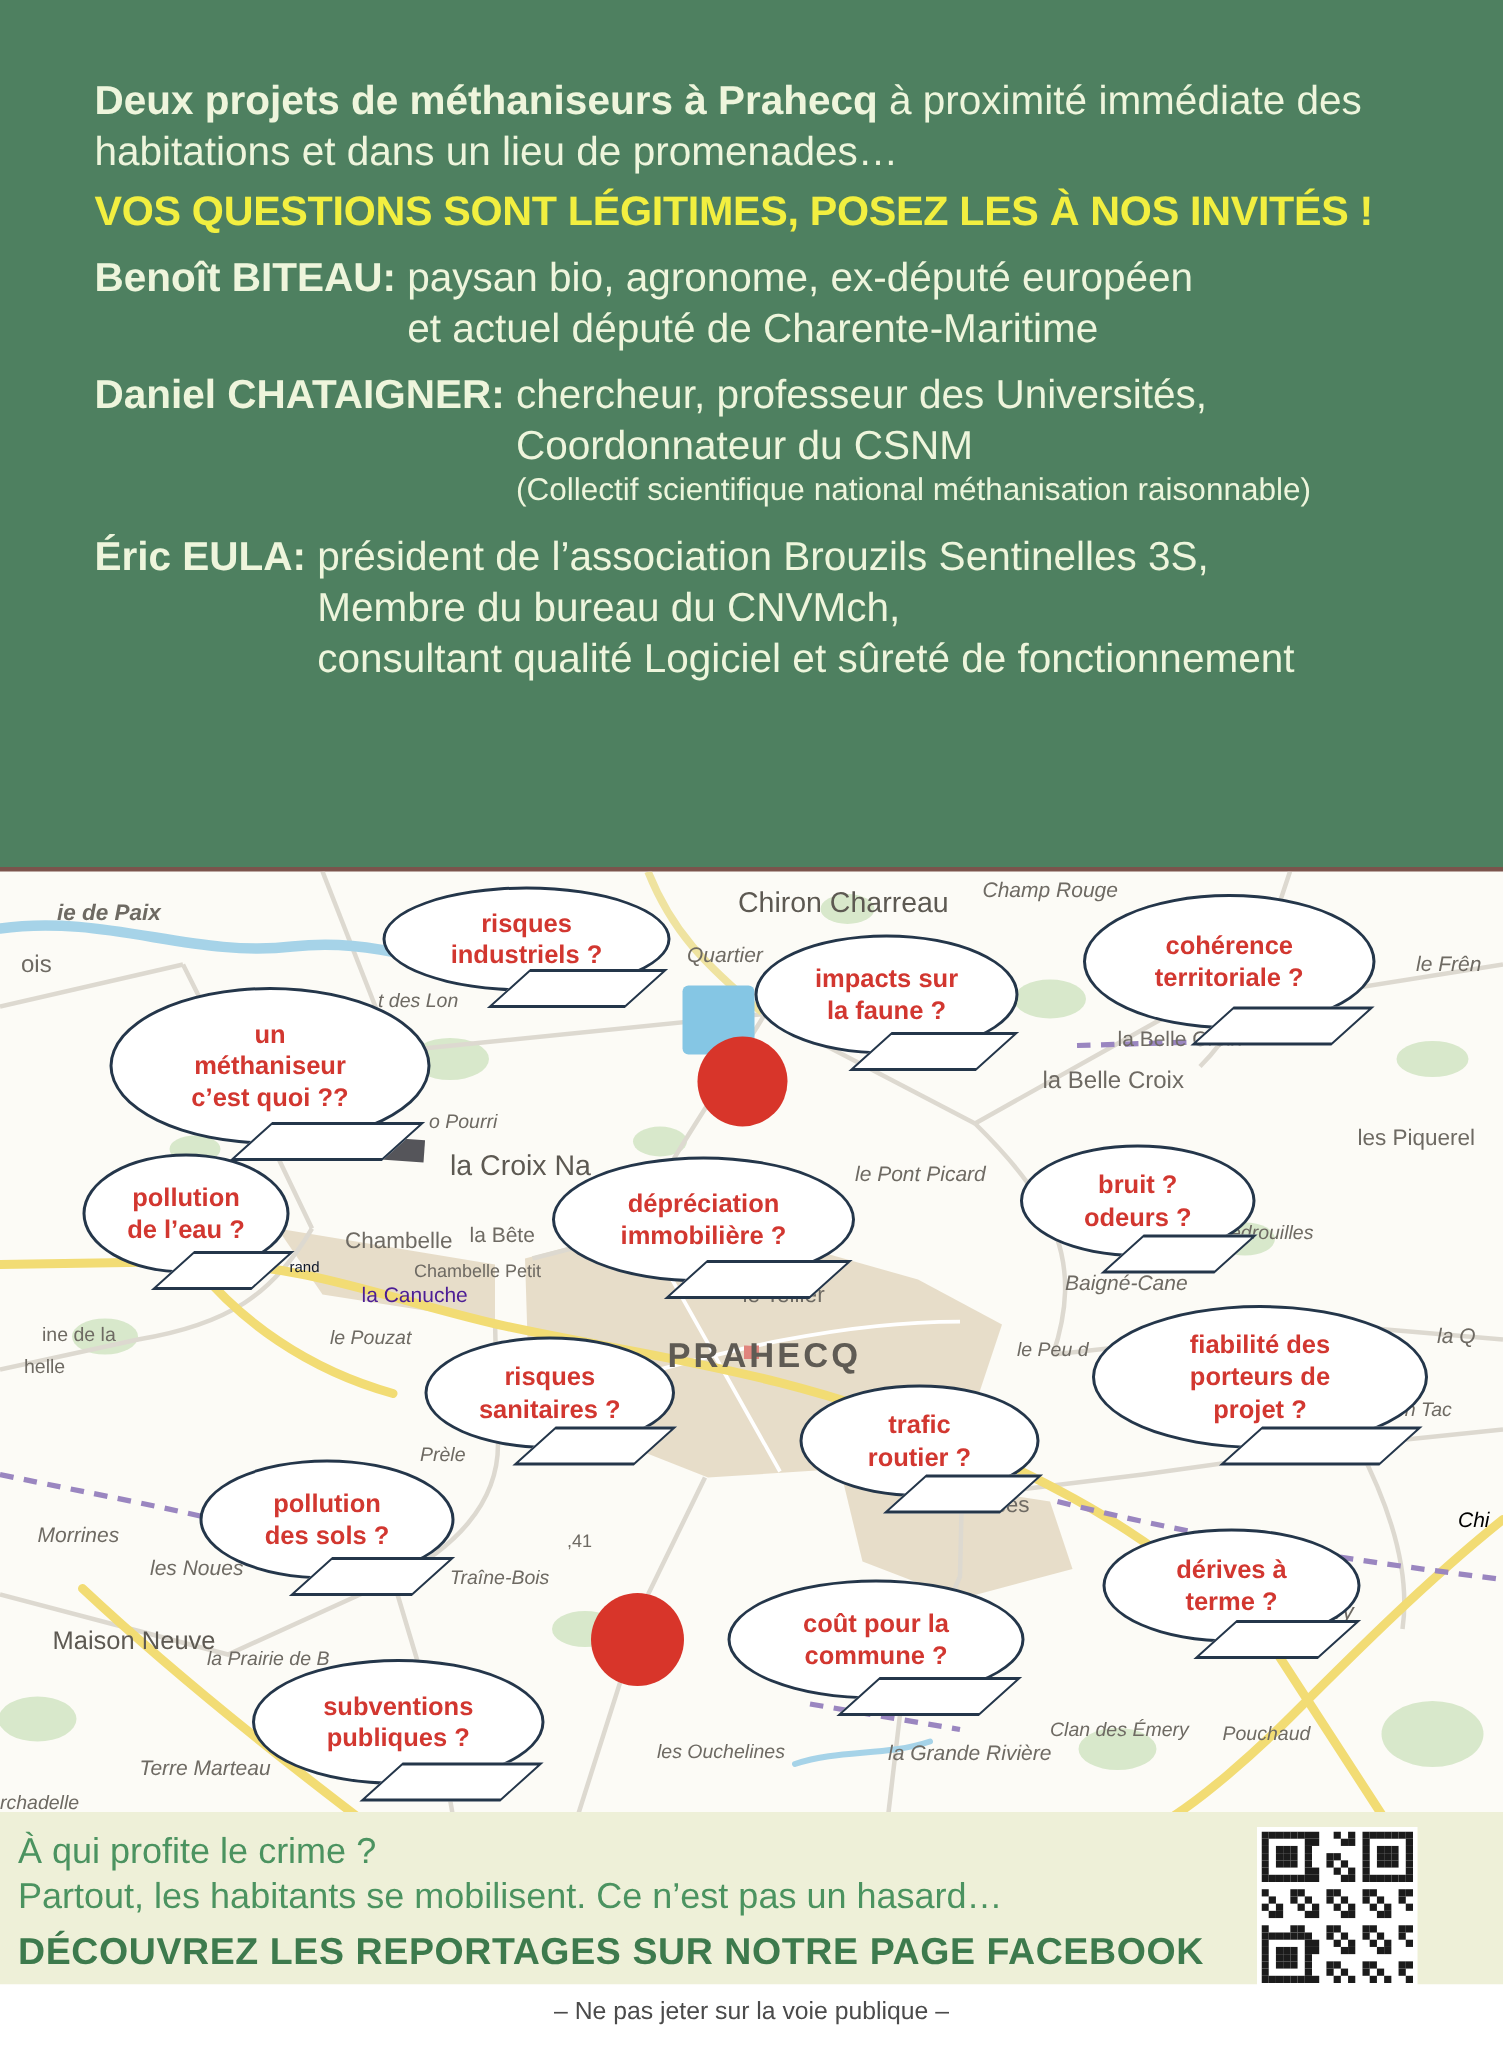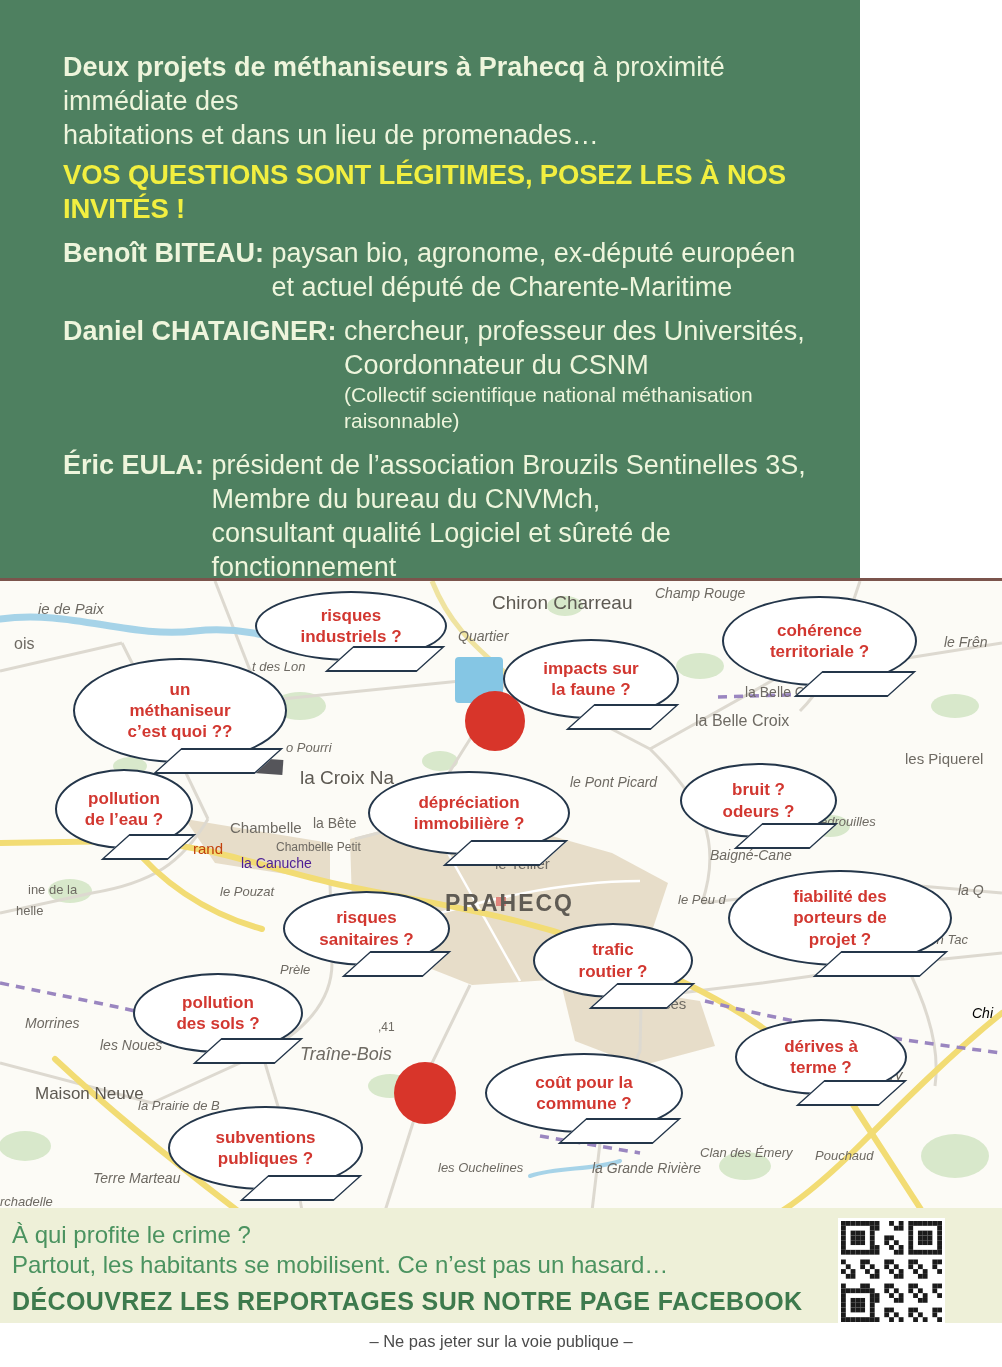--- a/index.html
+++ b/index.html
@@ -5,21 +5,21 @@
   :root{
     --header-bg:#4e8060; --header-text:#eef5dc; --banner-yellow:#f2ef40;
     --bubble-red:#d23730; --bubble-border:#24364a; --marker-red:#d8352a;
     --band-bg:#eef0d8; --band-green:#4b9360; --cta-green:#3d7a4d;
   }
   html,body{margin:0;padding:0;background:#fff;}
   .poster{position:relative;width:1002px;height:1367px;overflow:hidden;
           font-family:"Liberation Sans",sans-serif;background:#fff;}
   .b{font-weight:bold;}
   
-  .header{position:absolute;top:0;left:0;width:860px;height:578px;box-sizing:border-box;
+  .header{position:absolute;top:0;left:0;width:1002px;height:578px;box-sizing:border-box;
           background:var(--header-bg);color:var(--header-text);
           padding:50px 40px 0 63px;font-size:27px;line-height:34px;}
   .header p{margin:0;white-space:pre-line;}
   .p2{margin-top:10px !important;}
   .banner{margin-top:6px !important;color:var(--banner-yellow);font-weight:bold;
           font-size:27.5px;letter-spacing:-0.2px;}
   .speaker{display:flex;align-items:flex-start;}
   .speaker.s0{margin-top:10px;}
   .speaker.s1{margin-top:10px;}
   .speaker.s2{margin-top:14px;}
@@ -161,73 +161,73 @@
 
       <g stroke="#9a86c0" stroke-width="3.5" fill="none" stroke-dasharray="9 7">
         <path d="M0,402 C62,415 102,422 152,434"></path>
         <path d="M705,420 C792,442 882,457 1002,472"></path>
         <path d="M718,116 L855,112"></path>
           <path d="M540,555 L640,572"></path>
       </g>
       <rect x="496" y="316" width="10" height="9" fill="#e0857d"></rect>
     </svg>
 
-  <span class="map-label" style="left: 38px; top: 20px; font-size: 15px; font-style: italic; font-weight: 400; color: rgb(110, 106, 99); letter-spacing: 0px;">ie de Paix</span>
+  <span class="map-label" style="left: 38px; top: 20px; font-size: 15px; font-style: italic; font-weight: 700; color: rgb(110, 106, 99); letter-spacing: 0px;">ie de Paix</span>
       <span class="map-label" style="left: 14px; top: 55px; font-size: 16px; font-style: normal; font-weight: 400; color: rgb(110, 106, 99); letter-spacing: 0px;">ois</span>
       <span class="map-label" style="left: 492px; top: 12px; font-size: 19px; font-style: normal; font-weight: 400; color: rgb(93, 89, 82); letter-spacing: 0px;">Chiron Charreau</span>
       <span class="map-label" style="left: 655px; top: 5px; font-size: 14px; font-style: italic; font-weight: 400; color: rgb(110, 106, 99); letter-spacing: 0px;">Champ Rouge</span>
       <span class="map-label" style="left: 944px; top: 54px; font-size: 14px; font-style: italic; font-weight: 400; color: rgb(110, 106, 99); letter-spacing: 0px;">le Frên</span>
       <span class="map-label" style="left: 745px; top: 104px; font-size: 14px; font-style: normal; font-weight: 400; color: rgb(110, 106, 99); letter-spacing: 0px;">la Belle Croix</span>
       <span class="map-label" style="left: 695px; top: 132px; font-size: 16px; font-style: normal; font-weight: 400; color: rgb(110, 106, 99); letter-spacing: 0px;">la Belle Croix</span>
       <span class="map-label" style="left: 905px; top: 170px; font-size: 15px; font-style: normal; font-weight: 400; color: rgb(110, 106, 99); letter-spacing: 0px;">les Piquerel</span>
       <span class="map-label" style="left: 252px; top: 79px; font-size: 13px; font-style: italic; font-weight: 400; color: rgb(110, 106, 99); letter-spacing: 0px;">t des Lon</span>
       <span class="map-label" style="left: 458px; top: 48px; font-size: 14px; font-style: italic; font-weight: 400; color: rgb(110, 106, 99); letter-spacing: 0px;">Quartier</span>
       <span class="map-label" style="left: 286px; top: 160px; font-size: 13px; font-style: italic; font-weight: 400; color: rgb(110, 106, 99); letter-spacing: 0px;">o Pourri</span>
       <span class="map-label" style="left: 300px; top: 187px; font-size: 19px; font-style: normal; font-weight: 400; color: rgb(93, 89, 82); letter-spacing: 0px;">la Croix Na</span>
       <span class="map-label" style="left: 570px; top: 194px; font-size: 14px; font-style: italic; font-weight: 400; color: rgb(110, 106, 99); letter-spacing: 0px;">le Pont Picard</span>
       <span class="map-label" style="left: 820px; top: 234px; font-size: 13px; font-style: italic; font-weight: 400; color: rgb(110, 106, 99); letter-spacing: 0px;">edrouilles</span>
       <span class="map-label" style="left: 230px; top: 239px; font-size: 15px; font-style: normal; font-weight: 400; color: rgb(110, 106, 99); letter-spacing: 0px;">Chambelle</span>
       <span class="map-label" style="left: 313px; top: 235px; font-size: 14px; font-style: normal; font-weight: 400; color: rgb(110, 106, 99); letter-spacing: 0px;">la Bête</span>
       <span class="map-label" style="left: 276px; top: 260px; font-size: 12px; font-style: normal; font-weight: 400; color: rgb(110, 106, 99); letter-spacing: 0px;">Chambelle Petit</span>
-      <span class="map-label" style="left: 193px; top: 260px; font-size: 15px; font-style: normal; font-weight: 400; color: #c2410c; letter-spacing: 0px;">rand</span>
+      <span class="map-label" style="left: 193px; top: 260px; font-size: 10px; font-style: normal; font-weight: 400; color: #0f172a; letter-spacing: 0px;">rand</span>
       <span class="map-label" style="left: 220px; top: 275px; font-size: 14px; font-style: normal; font-weight: 400; color: #4c1d95; letter-spacing: 0px; margin-left: 21px;">la Canuche</span>
       <span class="map-label" style="left: 495px; top: 275px; font-size: 15px; font-style: normal; font-weight: 400; color: rgb(110, 106, 99); letter-spacing: 0px;">le Tellier</span>
       <span class="map-label" style="left: 710px; top: 267px; font-size: 14px; font-style: italic; font-weight: 400; color: rgb(110, 106, 99); letter-spacing: 0px;">Baigné-Cane</span>
       <span class="map-label" style="left: 28px; top: 302px; font-size: 13px; font-style: normal; font-weight: 400; color: rgb(110, 106, 99); letter-spacing: 0px;">ine de la</span>
       <span class="map-label" style="left: 16px; top: 323px; font-size: 13px; font-style: normal; font-weight: 400; color: rgb(110, 106, 99); letter-spacing: 0px;">helle</span>
       <span class="map-label" style="left: 220px; top: 304px; font-size: 13px; font-style: italic; font-weight: 400; color: rgb(110, 106, 99); letter-spacing: 0px;">le Pouzat</span>
       <span class="map-label" style="left: 445px; top: 310px; font-size: 23px; font-style: normal; font-weight: 700; color: rgb(95, 91, 84); letter-spacing: 2px;">PRAHECQ</span>
       <span class="map-label" style="left: 678px; top: 312px; font-size: 13px; font-style: italic; font-weight: 400; color: rgb(110, 106, 99); letter-spacing: 0px;">le Peu d</span>
       <span class="map-label" style="left: 958px; top: 302px; font-size: 14px; font-style: italic; font-weight: 400; color: rgb(110, 106, 99); letter-spacing: 0px;">la Q</span>
       <span class="map-label" style="left: 925px; top: 352px; font-size: 13px; font-style: italic; font-weight: 400; color: rgb(110, 106, 99); letter-spacing: 0px;">ron Tac</span>
       <span class="map-label" style="left: 280px; top: 382px; font-size: 13px; font-style: italic; font-weight: 400; color: rgb(110, 106, 99); letter-spacing: 0px;">Prèle</span>
       <span class="map-label" style="left: 618px; top: 415px; font-size: 15px; font-style: normal; font-weight: 400; color: rgb(110, 106, 99); letter-spacing: 0px;">les Places</span>
       <span class="map-label" style="left: 25px; top: 435px; font-size: 14px; font-style: italic; font-weight: 400; color: rgb(110, 106, 99); letter-spacing: 0px;">Morrines</span>
       <span class="map-label" style="left: 100px; top: 457px; font-size: 14px; font-style: italic; font-weight: 400; color: rgb(110, 106, 99); letter-spacing: 0px;">les Noues</span>
       <span class="map-label" style="left: 378px; top: 440px; font-size: 12px; font-style: normal; font-weight: 400; color: rgb(110, 106, 99); letter-spacing: 0px;">,41</span>
-      <span class="map-label" style="left: 300px; top: 464px; font-size: 18px; font-style: italic; font-weight: 400; color: rgb(110, 106, 99); letter-spacing: 0px;">Traîne-Bois</span>
+      <span class="map-label" style="left: 300px; top: 464px; font-size: 13px; font-style: italic; font-weight: 400; color: rgb(110, 106, 99); letter-spacing: 0px;">Traîne-Bois</span>
       <span class="map-label" style="left: 972px; top: 425px; font-size: 14px; font-style: italic; font-weight: 400; color: #000000; letter-spacing: 0px;">Chi</span>
       <span class="map-label" style="left: 35px; top: 504px; font-size: 17px; font-style: normal; font-weight: 400; color: rgb(93, 89, 82); letter-spacing: 0px;">Maison Neuve</span>
       <span class="map-label" style="left: 138px; top: 518px; font-size: 13px; font-style: italic; font-weight: 400; color: rgb(110, 106, 99); letter-spacing: 0px;">la Prairie de B</span>
       <span class="map-label" style="left: 890px; top: 486px; font-size: 15px; font-style: italic; font-weight: 400; color: rgb(110, 106, 99); letter-spacing: 0px;">ry</span>
       <span class="map-label" style="left: 93px; top: 590px; font-size: 14px; font-style: italic; font-weight: 400; color: rgb(110, 106, 99); letter-spacing: 0px;">Terre Marteau</span>
       <span class="map-label" style="left: 0px; top: 614px; font-size: 13px; font-style: italic; font-weight: 400; color: rgb(110, 106, 99); letter-spacing: 0px;">rchadelle</span>
       <span class="map-label" style="left: 438px; top: 580px; font-size: 13px; font-style: italic; font-weight: 400; color: rgb(110, 106, 99); letter-spacing: 0px;">les Ouchelines</span>
       <span class="map-label" style="left: 592px; top: 580px; font-size: 14px; font-style: italic; font-weight: 400; color: rgb(110, 106, 99); letter-spacing: 0px;">la Grande Rivière</span>
       <span class="map-label" style="left: 700px; top: 565px; font-size: 13px; font-style: italic; font-weight: 400; color: rgb(110, 106, 99); letter-spacing: 0px;">Clan des Émery</span>
       <span class="map-label" style="left: 815px; top: 568px; font-size: 13px; font-style: italic; font-weight: 400; color: rgb(110, 106, 99); letter-spacing: 0px;">Pouchaud</span>
       <div class="marker" style="left: 465px; top: 110px; width: 60px; height: 60px;"></div>
       <div class="marker" style="left: 394px; top: 481px; width: 62px; height: 62px;"></div>
       <div class="bubble" style="left: 255px; top: 10px; width: 192px; height: 70px;">
         <div class="bubble-ellipse"></div>
         <div class="bubble-tail"></div>
         <div class="bubble-text">risques
 industriels ?</div>
       </div>
-      <div class="bubble" style="left: 503px; top: 58px; width: 176px; height: 80px;">
+      <div class="bubble" style="left: 503px; top: 42px; width: 176px; height: 80px;">
         <div class="bubble-ellipse"></div>
         <div class="bubble-tail"></div>
         <div class="bubble-text">impacts sur
 la faune ?</div>
       </div>
       <div class="bubble" style="left: 722px; top: 15px; width: 195px; height: 90px;">
         <div class="bubble-ellipse"></div>
         <div class="bubble-tail"></div>
         <div class="bubble-text">cohérence
 territoriale ?</div>

